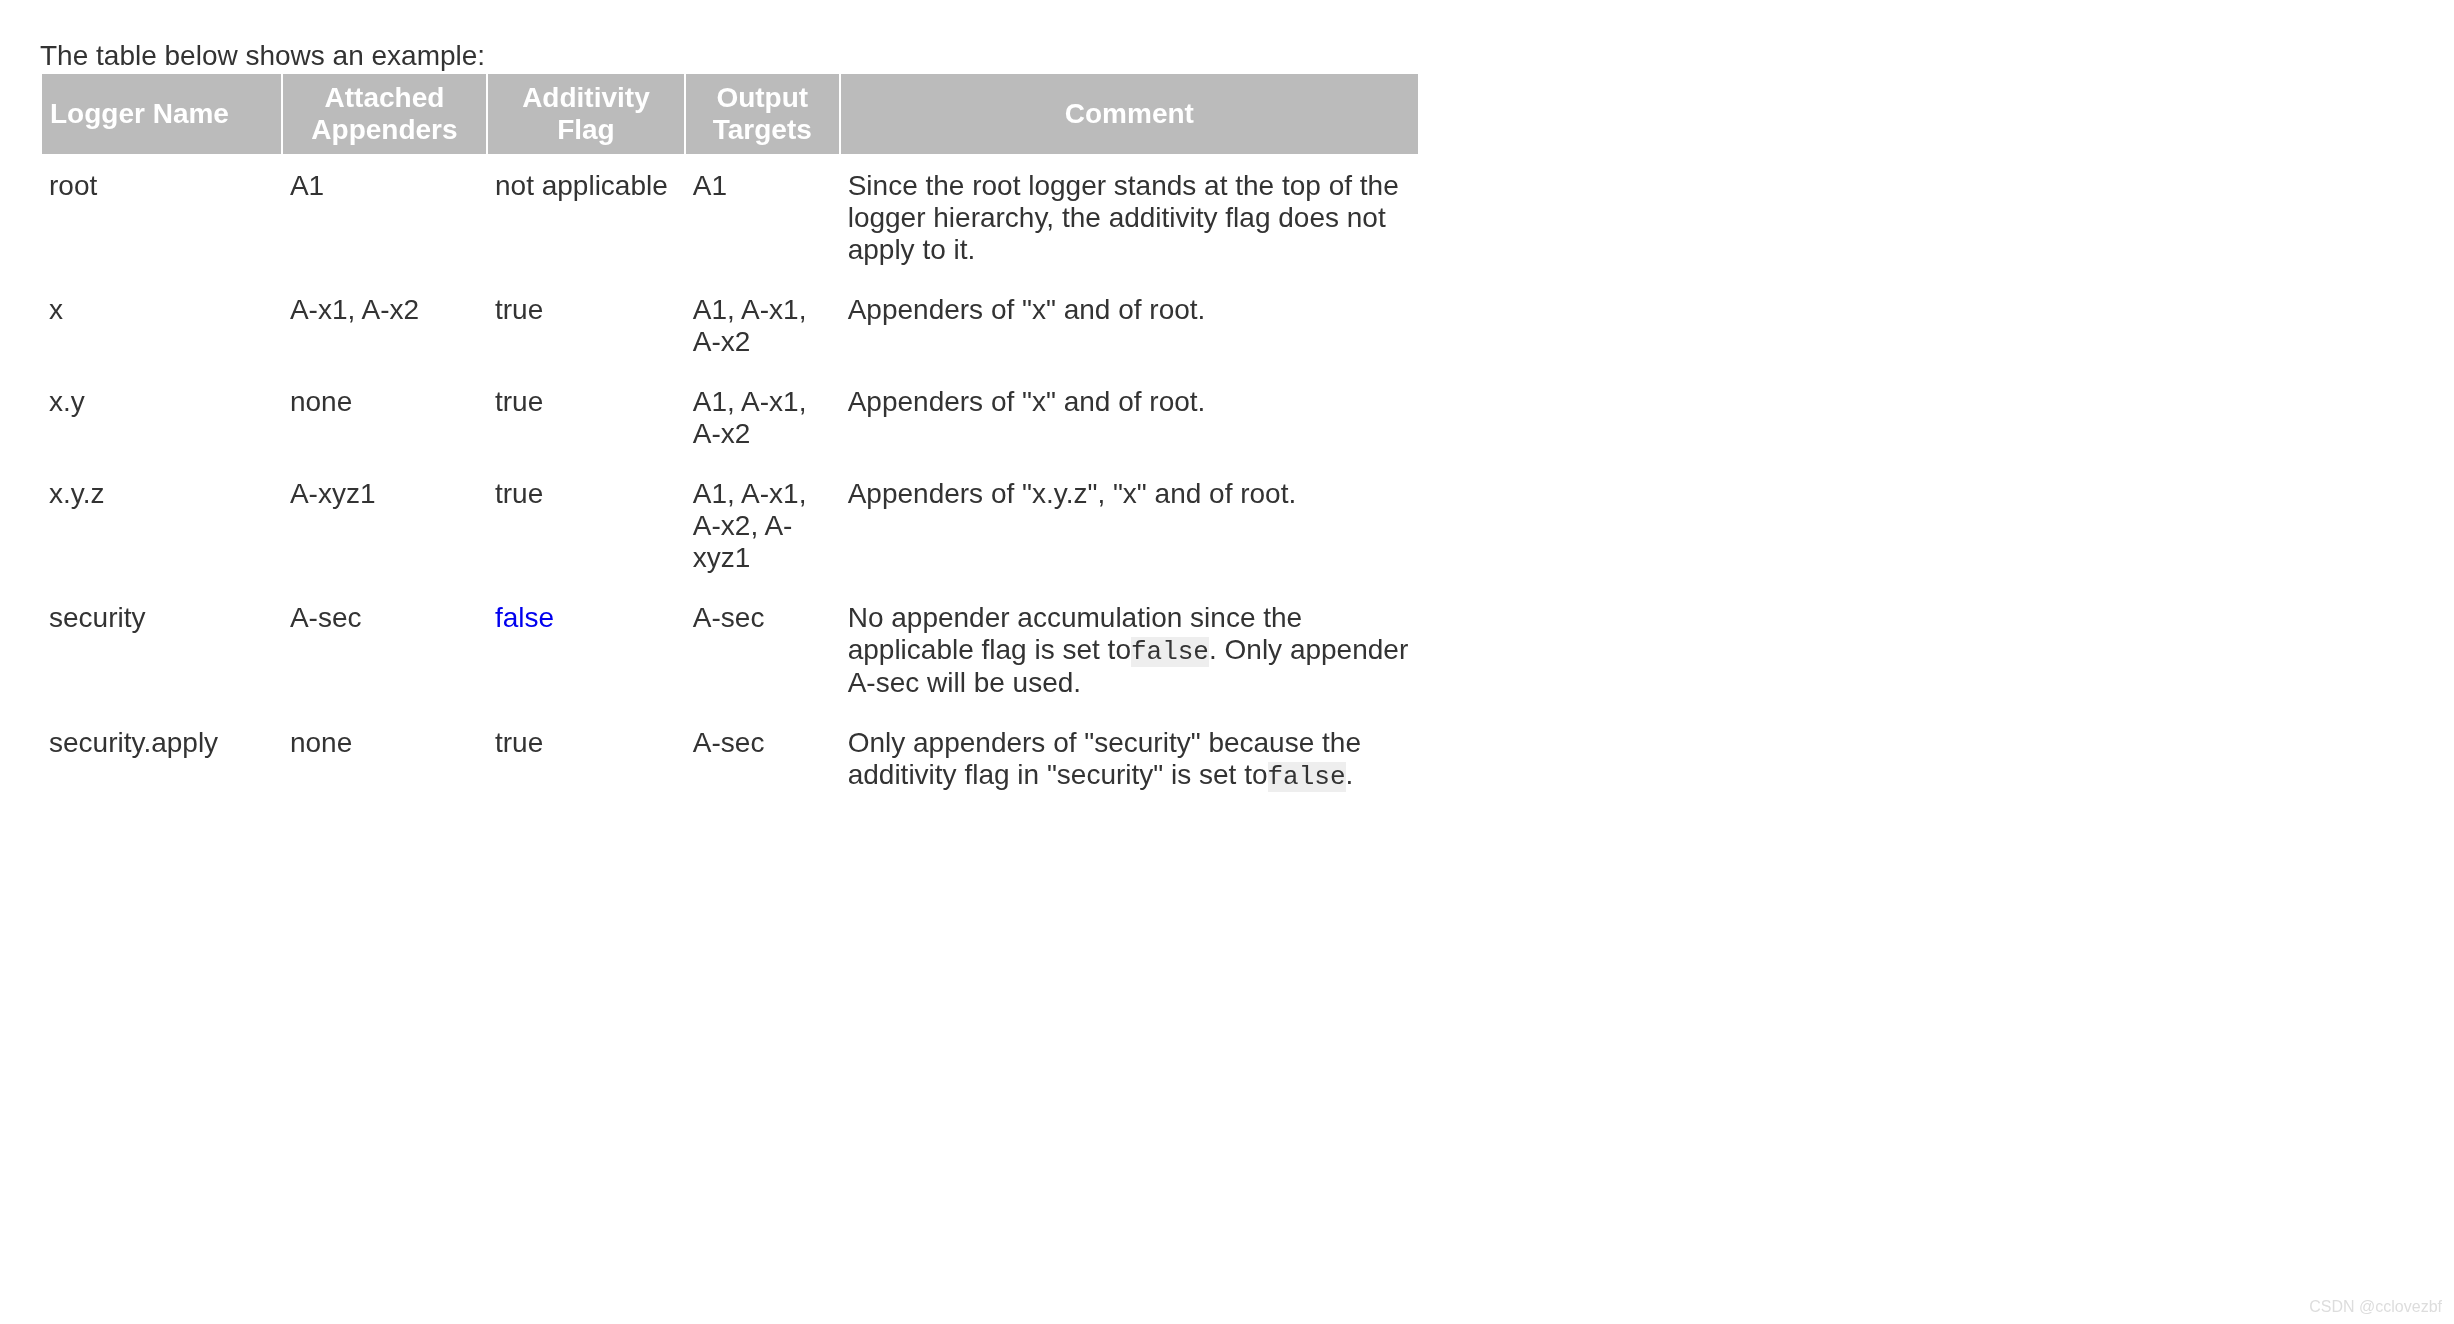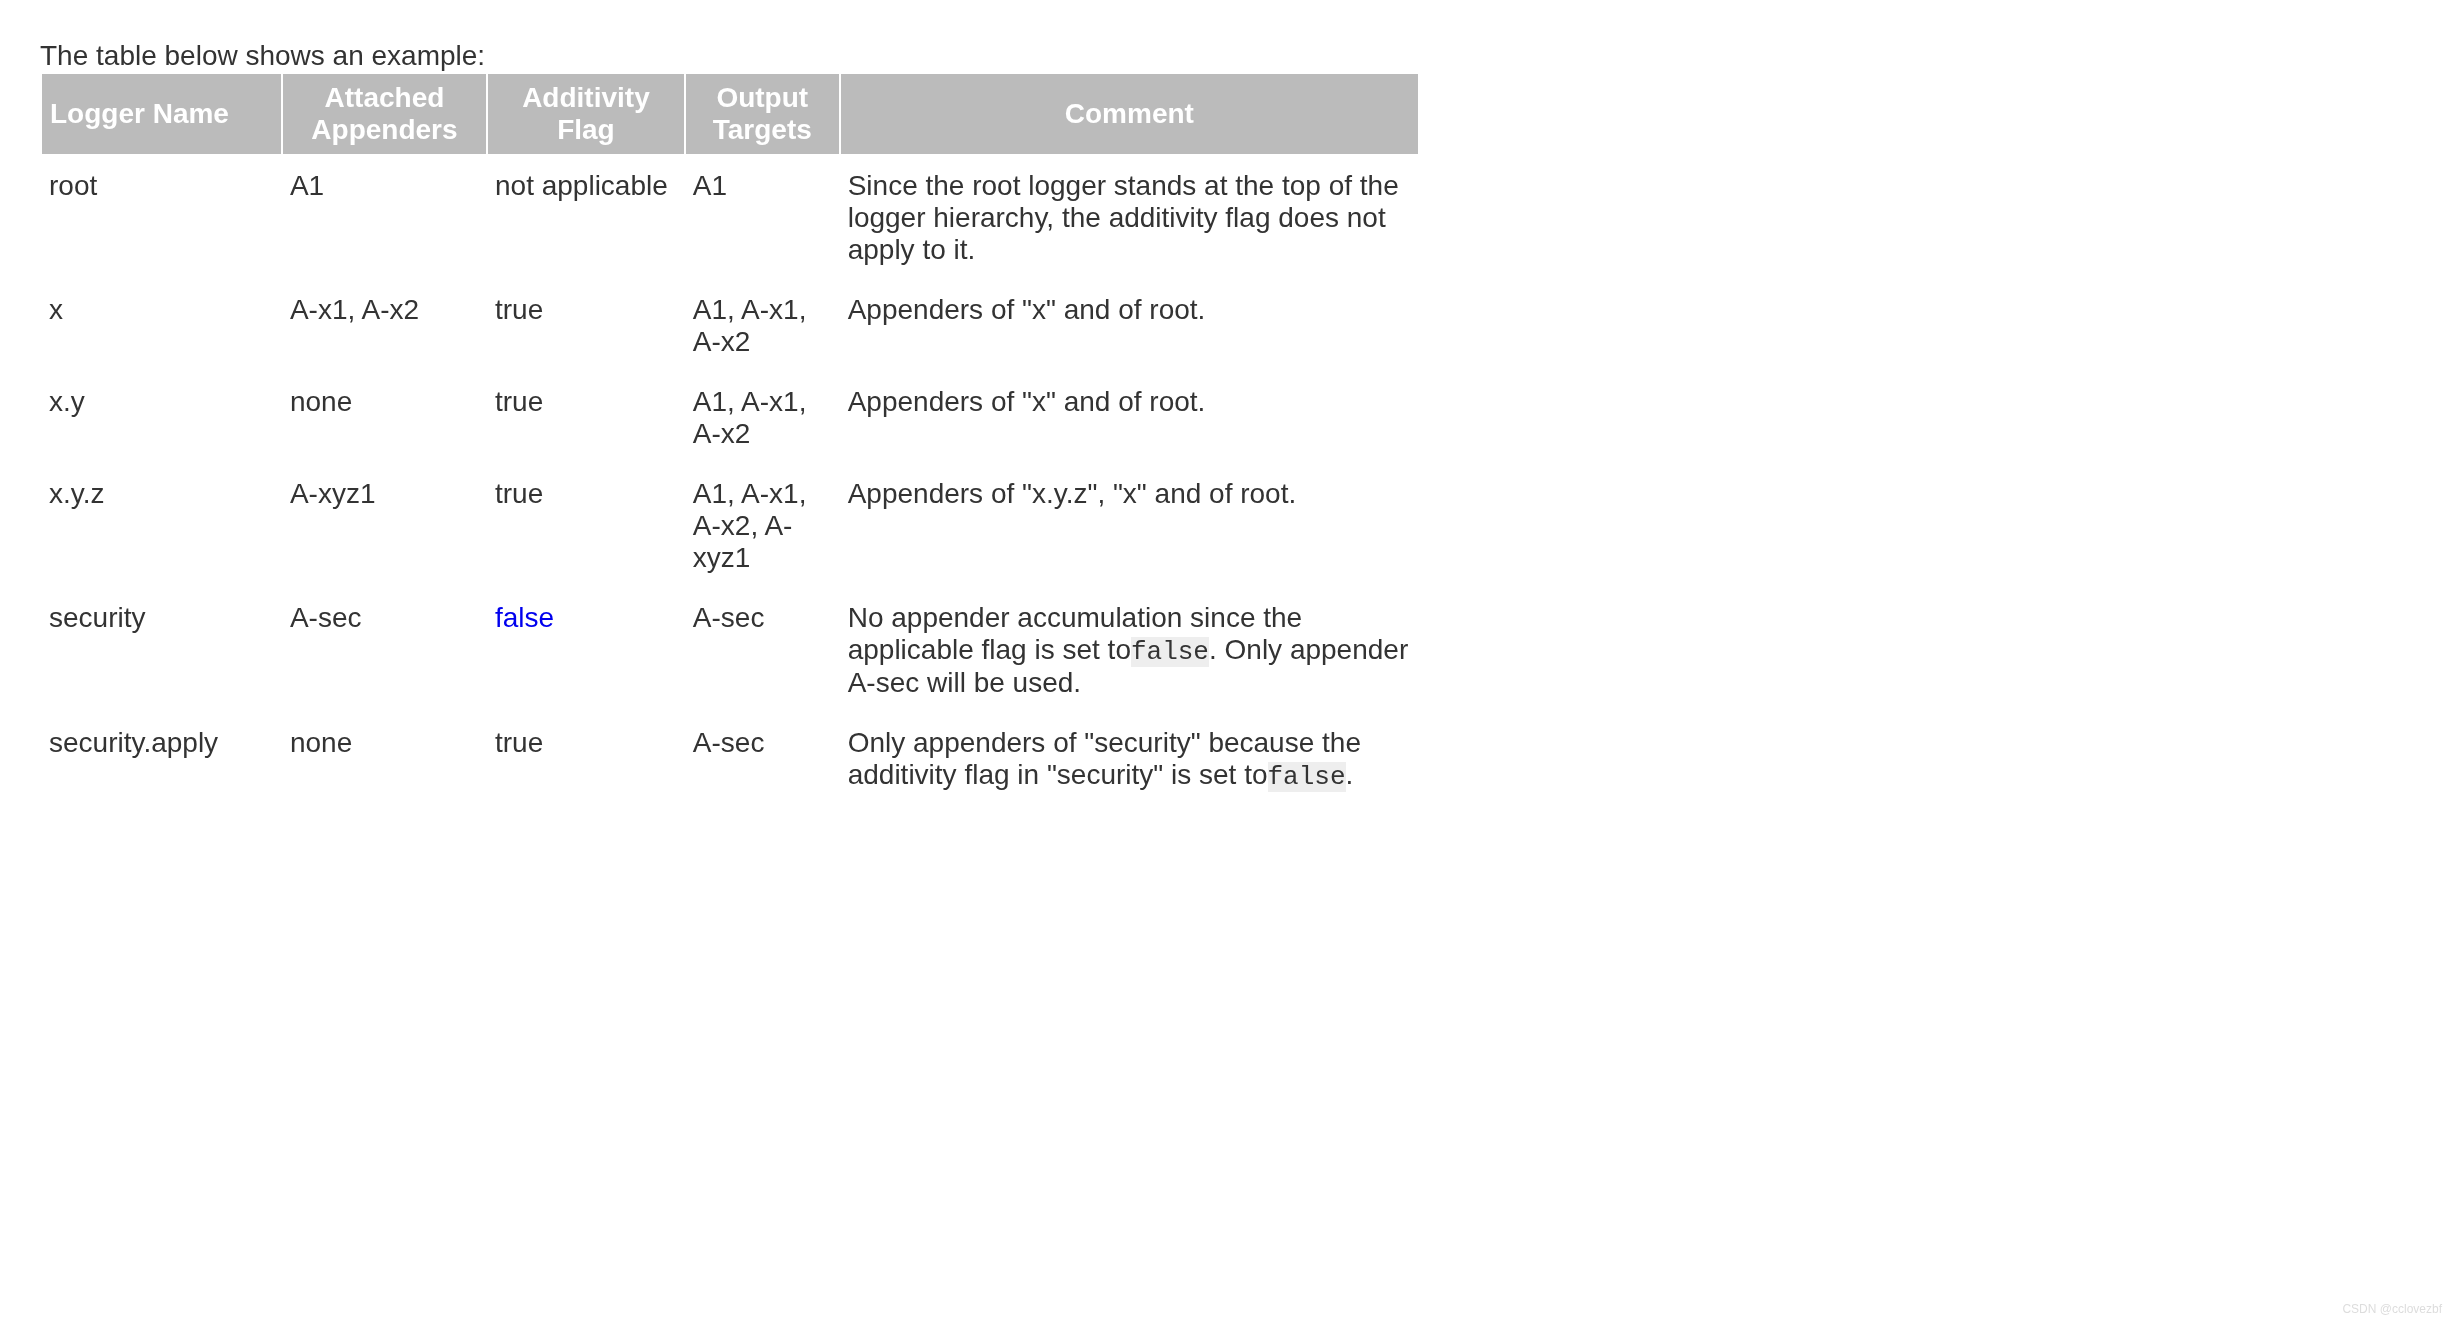--- a/index.html
+++ b/index.html
@@ -52,21 +52,21 @@
     }
     .code-inline {
       font-family: "Courier New", monospace;
       background-color: #eeeeee;
       font-size: 26px;
     }
     .watermark {
       position: fixed;
       bottom: 8px;
       right: 12px;
-      font-size: 12px;
+      font-size: 16px;
       color: #dddddd;
       font-family: Arial, sans-serif;
     }
   </style>
 </head>
 <body>
 
 <div class="intro">The table below shows an example:</div>
 
 <table>

